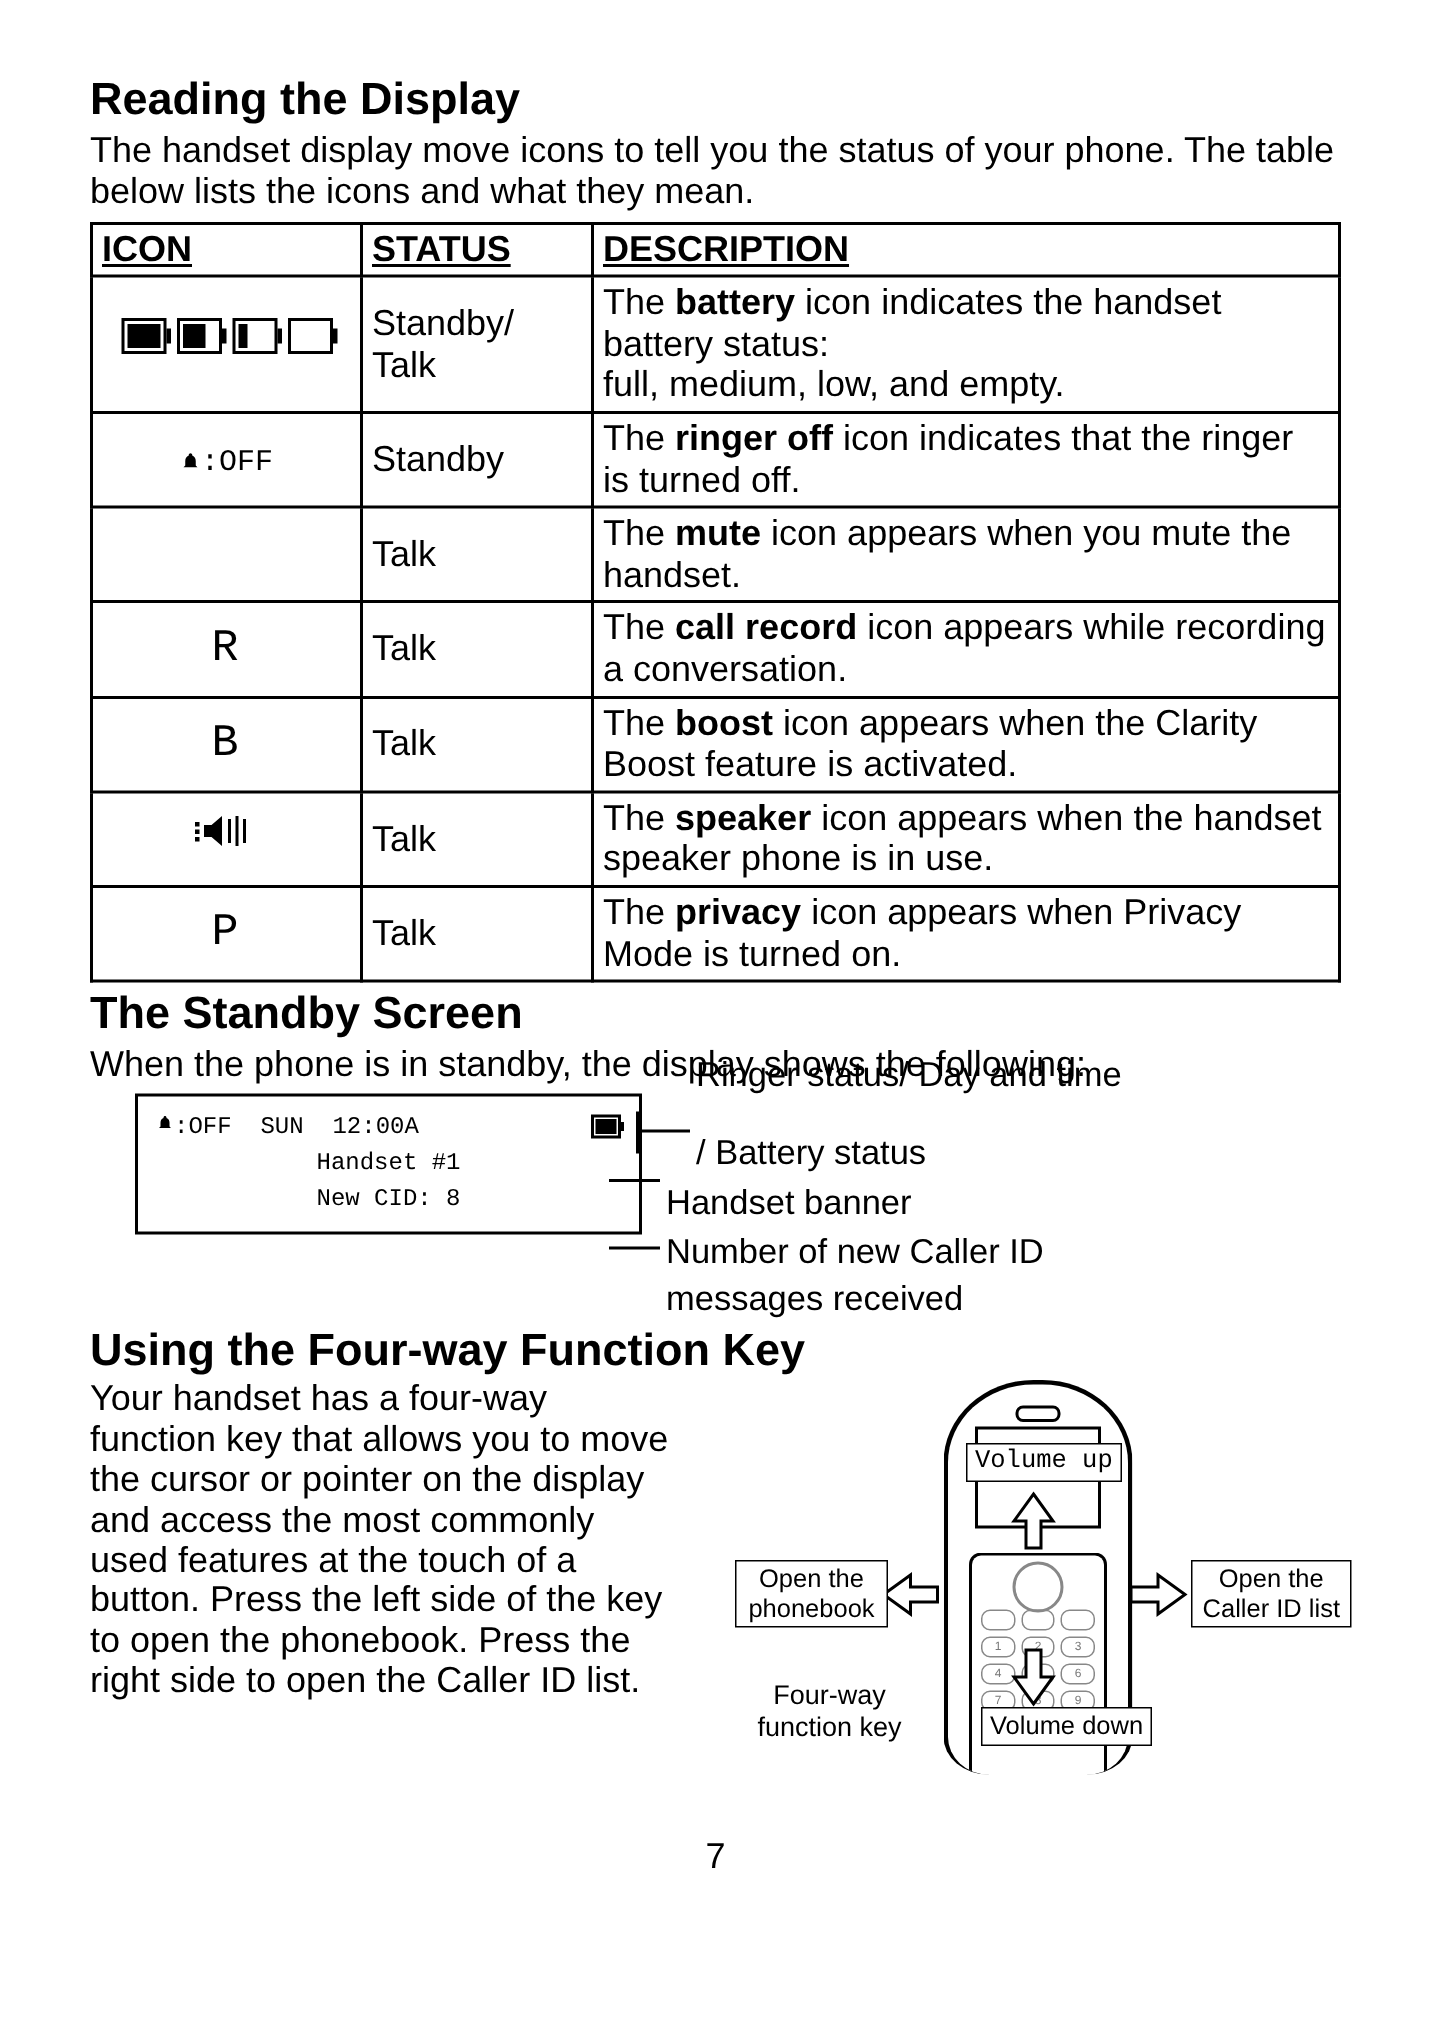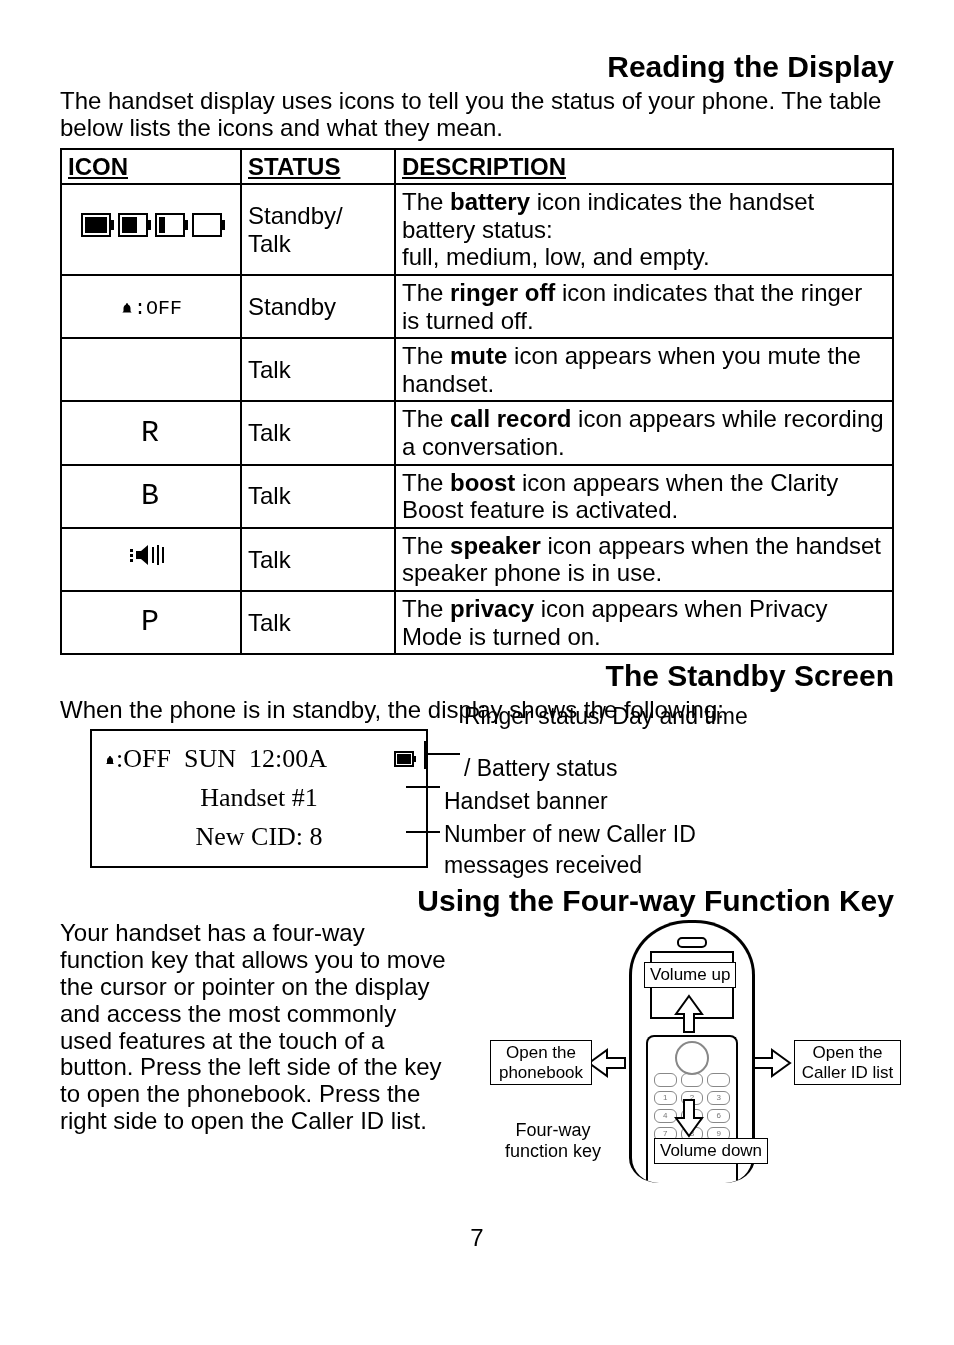--- a/index.html
+++ b/index.html
@@ -9,21 +9,20 @@
     padding: 50px 60px 30px 60px;
     width: 954px;
     box-sizing: border-box;
     color: #000;
     line-height: 1.15;
   }
   h2 {
     font-size: 30px;
     font-weight: bold;
     margin: 0 0 2px 0;
-    text-align: right;
   }
   p.intro {
     margin: 0 0 6px 0;
   }
   table.icons {
     border-collapse: collapse;
     width: 100%;
     margin-bottom: 4px;
   }
   table.icons th, table.icons td {
@@ -67,22 +66,22 @@
   .standby-wrap {
     display:flex;
     align-items:flex-start;
     margin: 6px 0 2px 30px;
     gap: 16px;
   }
   .lcd {
     border:2px solid #000;
     padding:8px 12px 10px 12px;
     width: 310px;
-    font-family:Liberation Serif, serif;
-    font-size:26px;
+    font-family:Liberation Mono, monospace;
+    font-size:16px;
     line-height:1.5;
     text-align:left;
     position:relative;
   }
   .lcd .l1 { display:flex; justify-content:space-between; align-items:center;}
   .lcd .l2 { text-align:center; }
   .lcd .l3 { text-align:center; }
   .bell-tiny { width:12px; height:12px; display:inline-block; }
   .batt-tiny { width:16px; height:12px; border:2px solid #000; position:relative; display:inline-block; margin-left:4px;}
   .batt-tiny::after{content:"";position:absolute;right:-4px;top:3px;width:3px;height:6px;background:#000;}
@@ -132,21 +131,21 @@
     text-align:center;
     line-height:1.15;
   }
 
   .page-num { text-align:center; font-size:24px; margin-top:24px; }
 </style>
 </head>
 <body>
 
 <h2>Reading the Display</h2>
-<p class="intro">The handset display uses icons to tell you the status of your phone. The table below lists the icons and what they mean.</p>
+<p class="intro">The handset display move icons to tell you the status of your phone. The table below lists the icons and what they mean.</p>
 
 <table class="icons">
   <thead>
     <tr>
       <th>ICON</th>
       <th>STATUS</th>
       <th>DESCRIPTION</th>
     </tr>
   </thead>
   <tbody id="icon-table-body">
@@ -287,21 +286,21 @@
           <path d="M2 15 L20 2 L20 10 L38 10 L38 20 L20 20 L20 28 Z" fill="#fff" stroke="#000" stroke-width="2"></path>
         </svg>
     </div>
 
     <div class="arrow" style="left:278px; top:128px;">
       <svg width="40" height="30" viewBox="0 0 40 30">
           <path d="M38 15 L20 2 L20 10 L2 10 L2 20 L20 20 L20 28 Z" fill="#fff" stroke="#000" stroke-width="2"></path>
         </svg>
     </div>
 
-    <div class="label-box" style="left:170px; top:42px;">Volume up</div>
+    <div class="label-box" style="left:170px; top:42px;font-family:Liberation Mono, monospace;">Volume up</div>
     <div class="label-box" style="left:180px; top:218px;">Volume down</div>
     <div class="label-box" style="left:16px; top:120px; width:90px;">Open the phonebook</div>
     <div class="label-box" style="left:320px; top:120px; width:95px;">Open the Caller ID list</div>
     <div class="fourway-caption" style="left:24px; top:200px; width:110px;">Four-way function key</div>
   </div>
 </div>
 
 <div class="page-num">7</div>
 
 </body></html>

